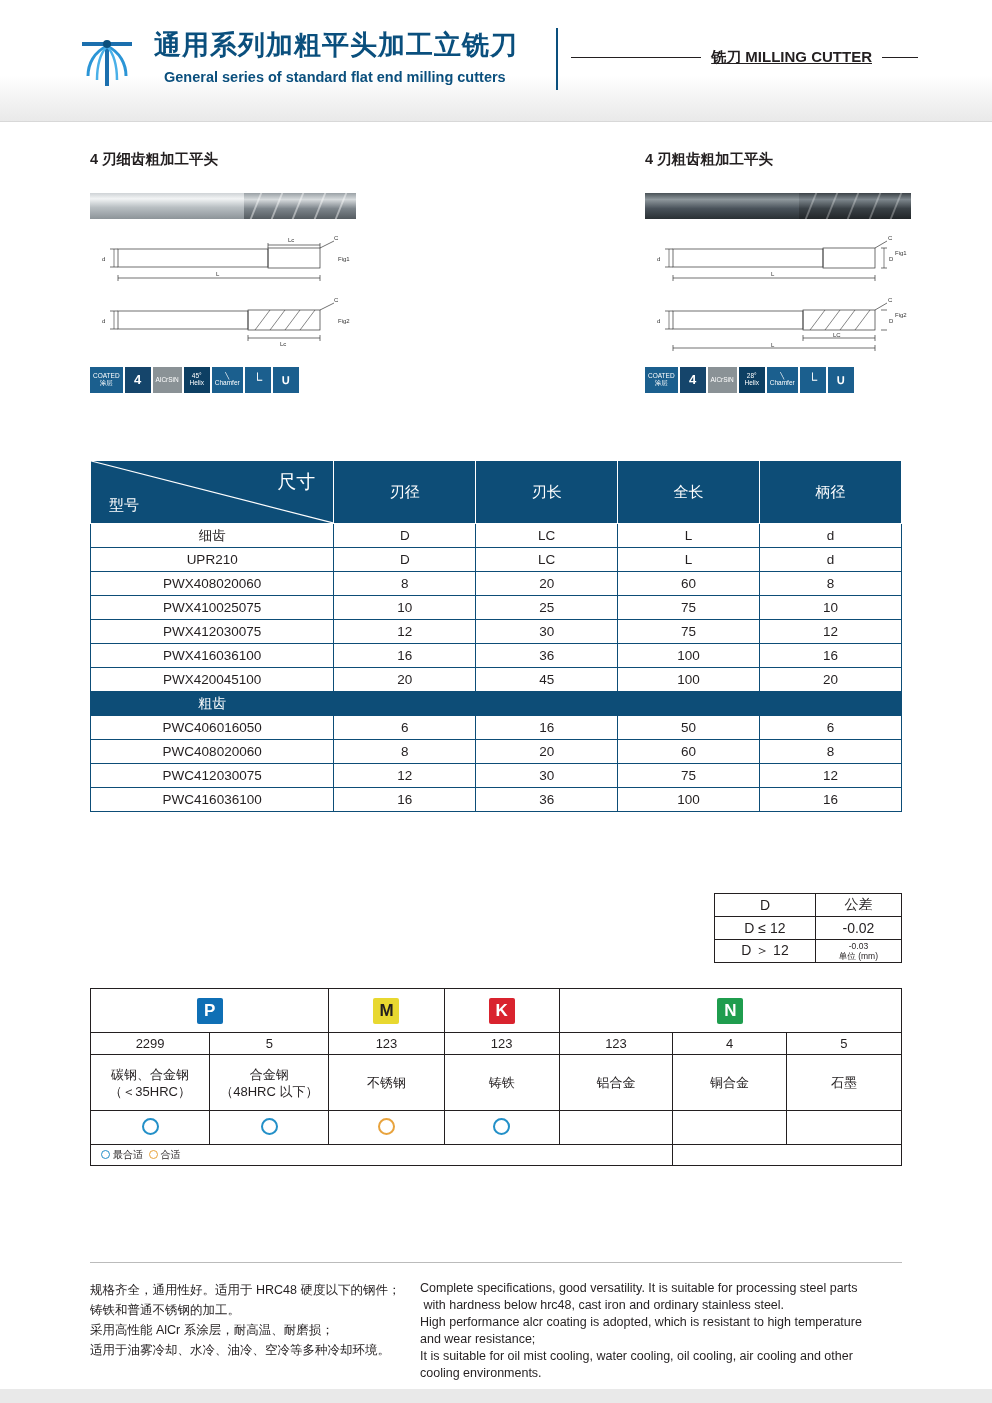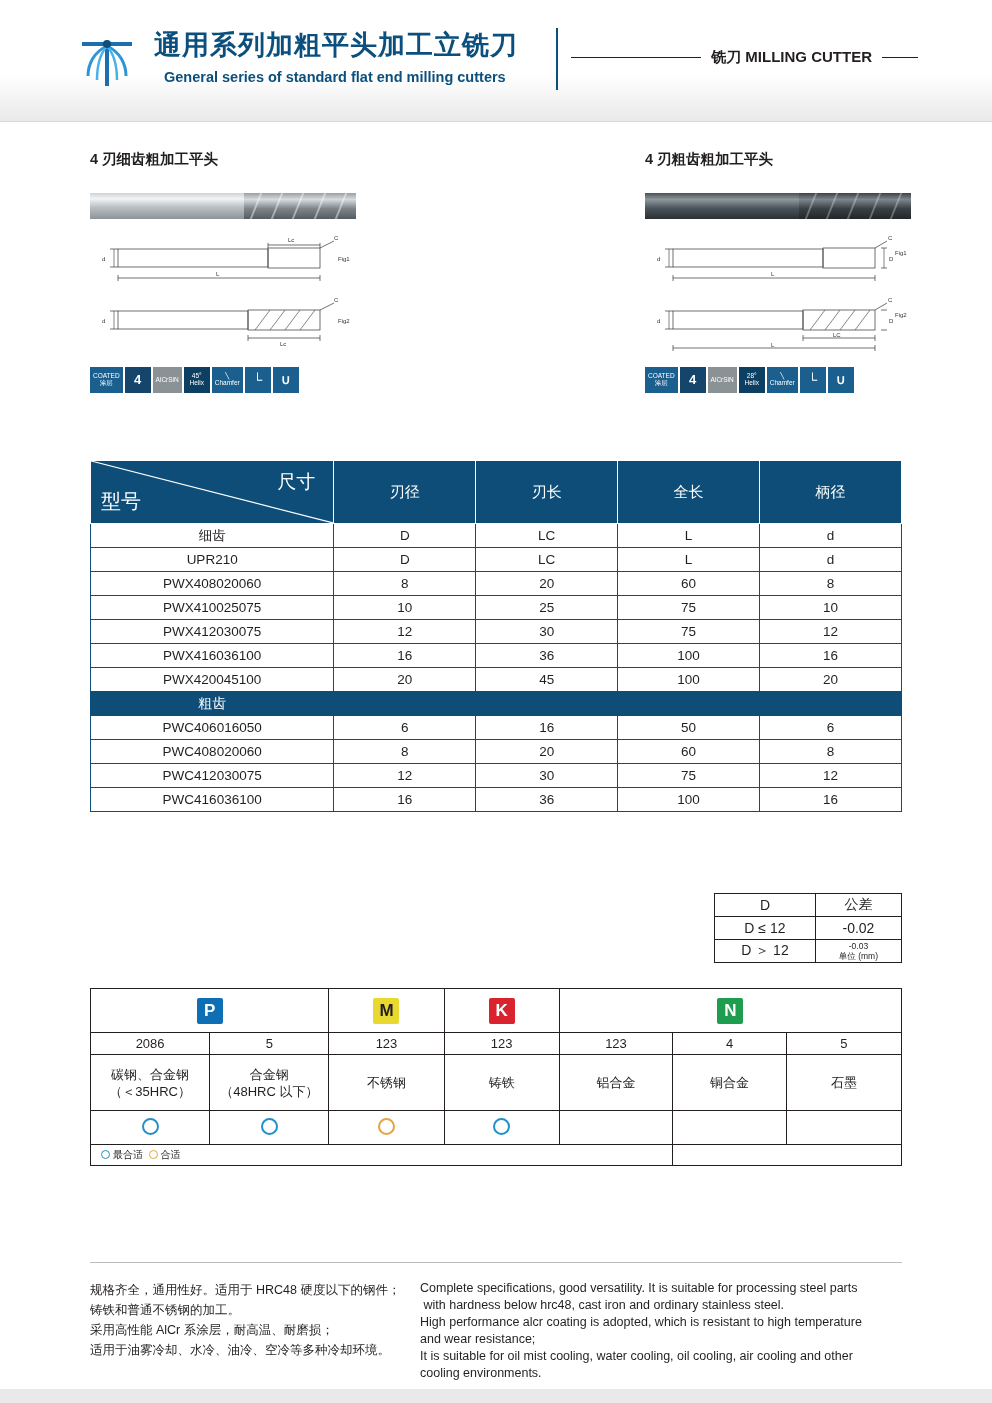--- a/index.html
+++ b/index.html
@@ -35,21 +35,21 @@
     font-size: 14.5px; font-weight: bold; color: #0a4f7d; margin-top: 6px;
     line-height: 18px;
     margin-left: 10px;
   }
   .title-divider {
     position: absolute; left: 556px; top: 28px;
     width: 2px; height: 62px; background: #0a4f7d;
   }
   .header-right {
     position: absolute; right: 74px; top: 48px;
-    display: flex; align-items: center;
+    display: flex; align-items: center; text-decoration: underline;
   }
   .header-right .rule {
     width: 130px; height: 1px; background: #231f20; margin-right: 10px;
   }
   .header-right .rule2 {
     width: 36px; height: 1px; background: #231f20; margin-left: 10px;
   }
   .header-right .txt {
     font-size: 15px; font-weight: bold; color: #231f20; white-space: nowrap;
   }
@@ -119,21 +119,21 @@
   }
   .spec-table thead th {
     background: #0d4d77; color: #fff; font-weight: normal; font-size: 15px;
     height: 62px; border-color: #ffffff;
   }
   .spec-table thead th.corner { position: relative; padding:0; }
   .corner-inner { position:relative; width:100%; height:62px; }
   .corner-inner .diag {
     position:absolute; left:0; top:0; width:100%; height:100%;
   }
-  .corner-inner .lbl-a { position:absolute; left:10px; bottom:8px; font-size:20px;}
+  .corner-inner .lbl-a { position:absolute; left:18px; bottom:8px; font-size:15px;}
   .corner-inner .lbl-b { position:absolute; right:18px; top:8px; font-size:19px;}
   .spec-table td.secthead {
     background: #0d4d77; color:#fff; font-size:14px;
   }
   .spec-table td.sub { font-size: 13.5px; }
 
   
   .tol-table {
     position: absolute; right: 90px; top: 893px;
     width: 188px; border-collapse: collapse; font-size: 14px;
@@ -498,21 +498,21 @@
       <span class="mat-badge" style="background:#e8d830;color:#231f20">M</span>
     </td>
     <td>
       <span class="mat-badge" style="background:#d9232e">K</span>
     </td>
     <td colspan="3">
       <span class="mat-badge" style="background:#1f9d4e">N</span>
     </td>
   </tr>
   <tr class="row-num">
-    <td style="width:14.7%">2086</td>
+    <td style="width:14.7%">2299</td>
     <td style="width:14.7%">5</td>
     <td style="width:14.2%">123</td>
     <td style="width:14.2%">123</td>
     <td style="width:14.0%">123</td>
     <td style="width:14.0%">4</td>
     <td style="width:14.2%">5</td>
   </tr>
   <tr class="row-name">
     <td>碳钢、合金钢<br>（＜35HRC）</td>
     <td>合金钢<br>（48HRC 以下）</td>

